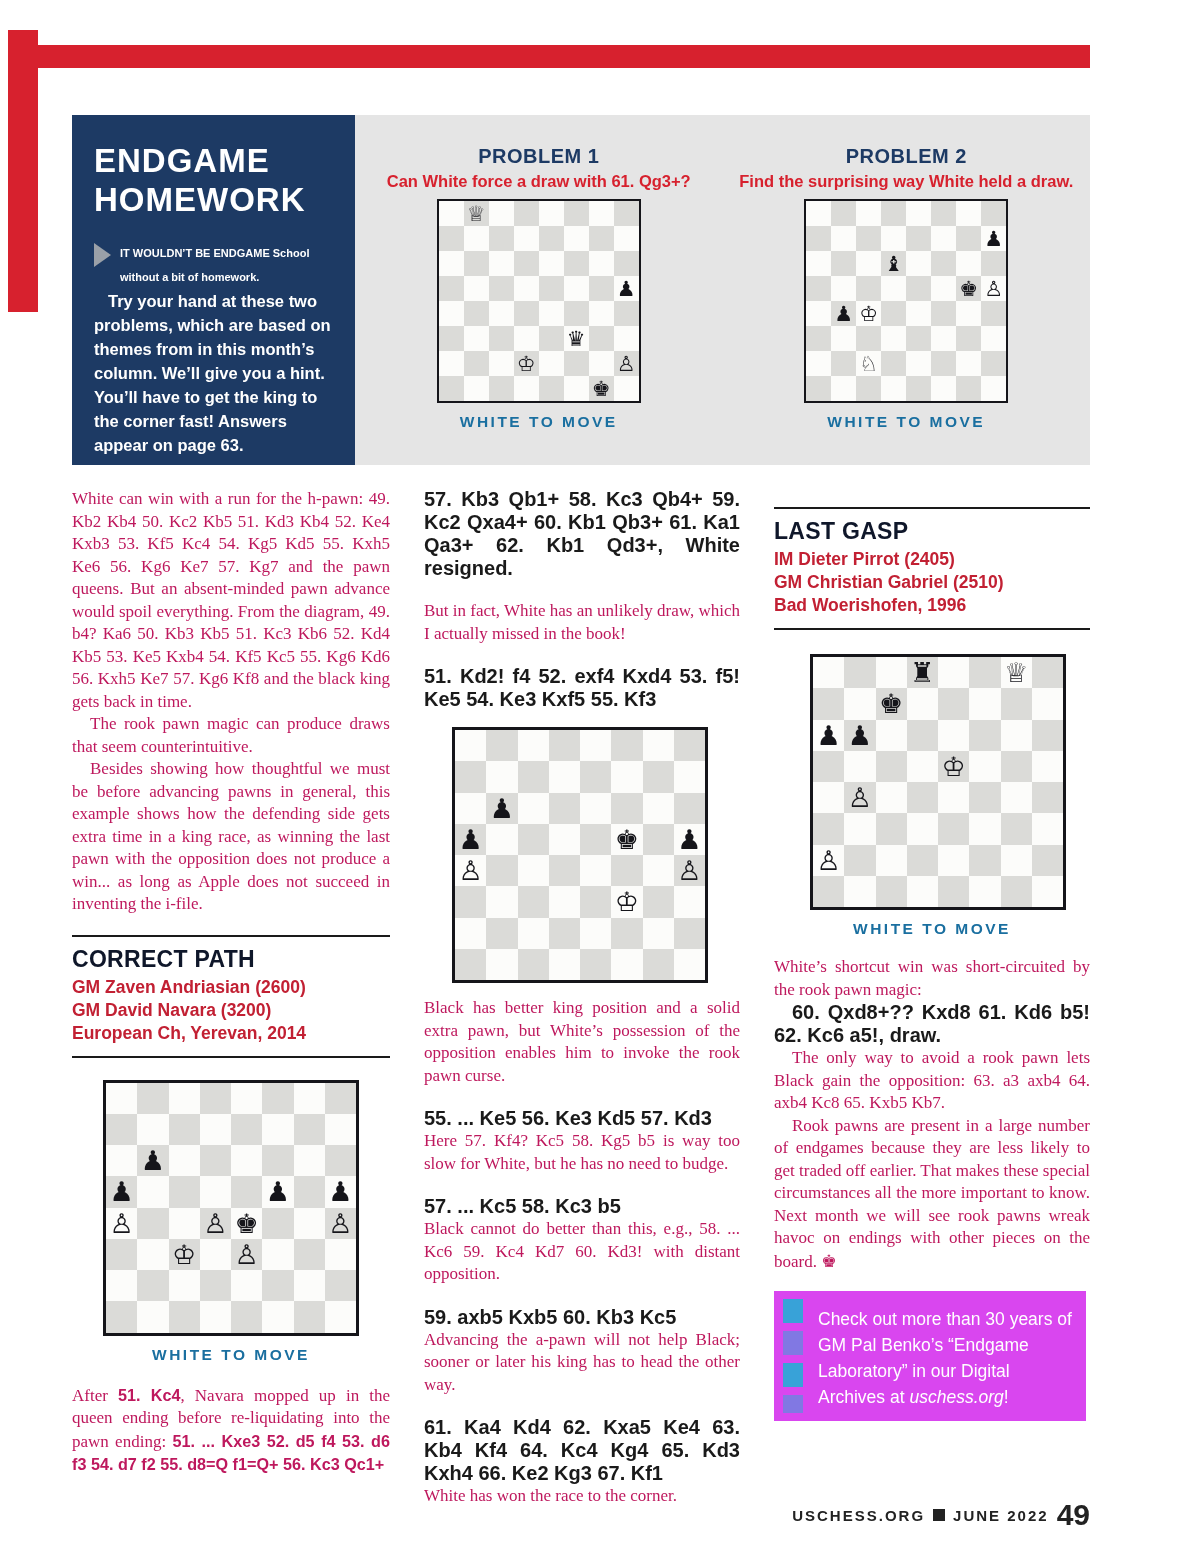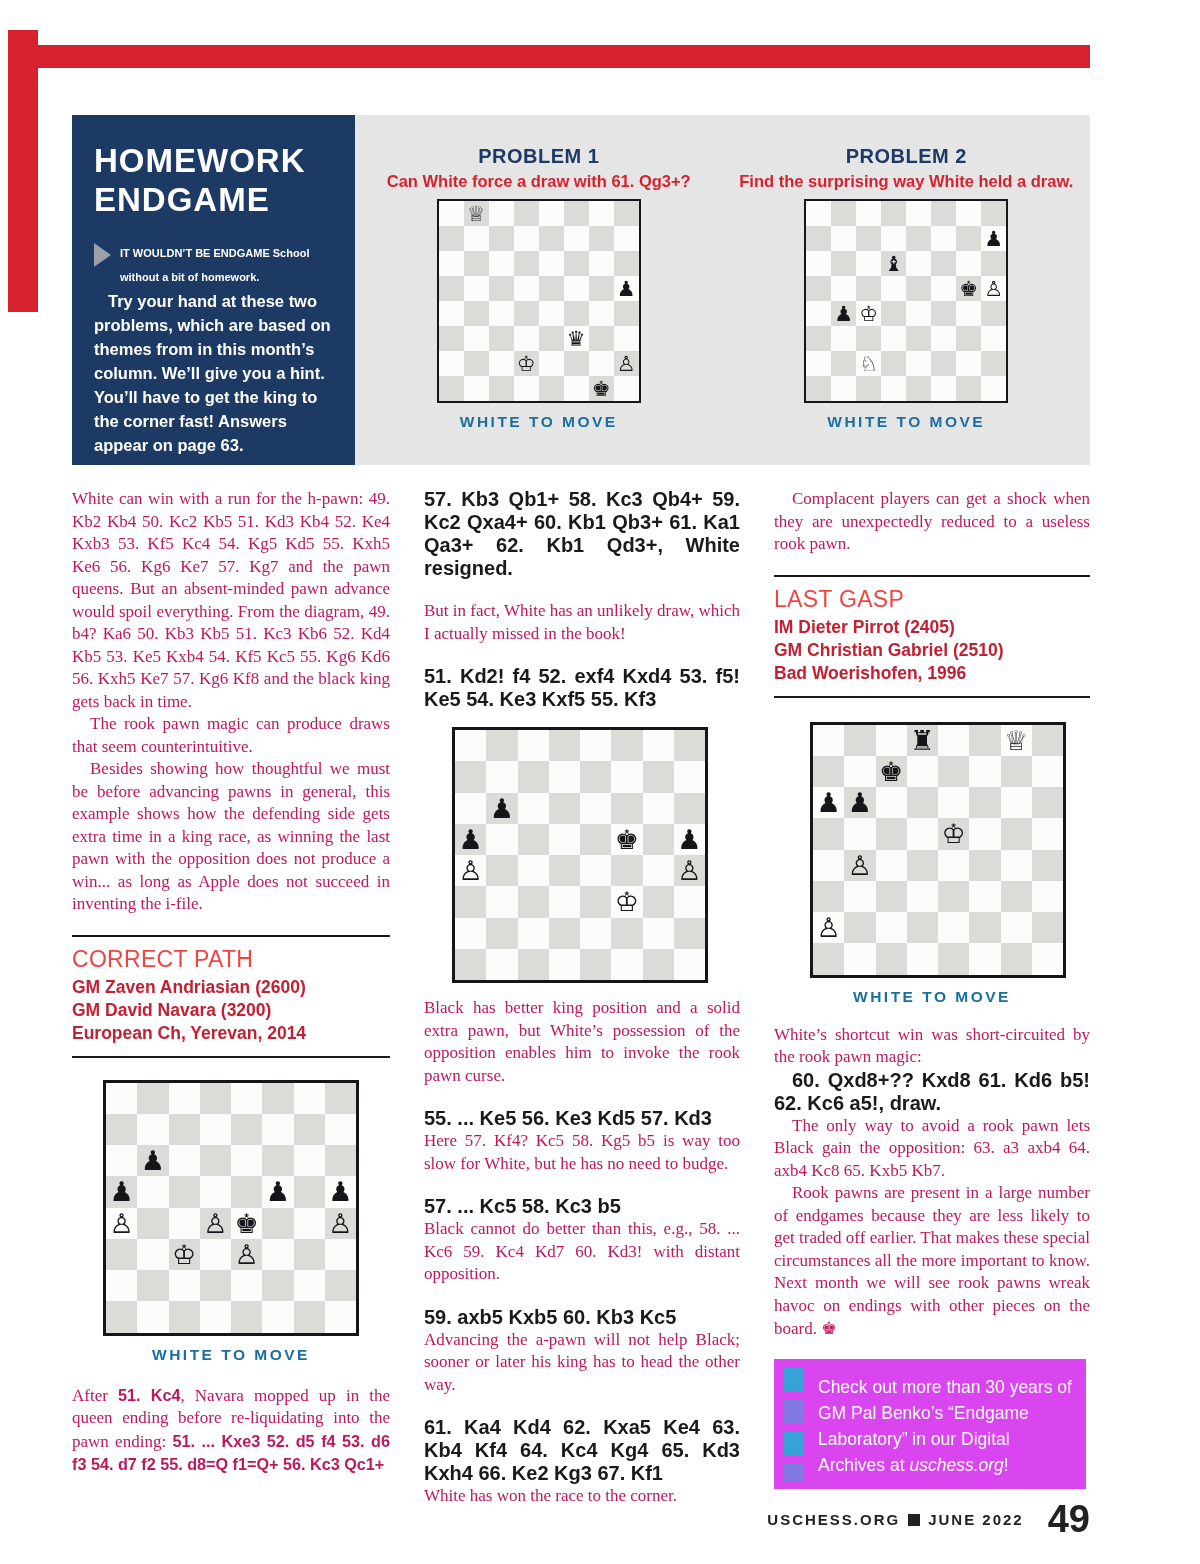--- a/index.html
+++ b/index.html
@@ -46,54 +46,54 @@
   .col2{left:424px;width:316px;}
   .col3{left:774px;width:316px;}
   .body{font-family:"Liberation Serif",serif;font-size:17px;line-height:22.5px;color:#be185d;
         text-align:justify;margin:0;}
   .ind{text-indent:18px;}
   .moves{font-weight:700;font-size:20px;line-height:23px;color:#1a1a1a;text-align:justify;margin:0;}
   .gap{margin-top:20px;}
   .b{font-family:"Liberation Sans",sans-serif;font-weight:700;font-size:16.2px;}
   .i{font-style:italic;}
   .rule{height:2px;background:#1a1a1a;}
-  .gh-title{font-size:23px;font-weight:400;color:#ef4444;letter-spacing:.3px;margin:9px 0 3px 0;}
+  .gh-title{font-size:23px;font-weight:700;color:#0f172a;letter-spacing:.3px;margin:9px 0 3px 0;}
   .gh-line{font-size:17.5px;font-weight:700;color:#c22033;line-height:23px;margin:0;}
   .gh-rule-b{margin-top:11px;}
   .board-wrap1{margin:22px 0 0 31px;}
   .board-wrap2{margin:16px 0 14px 28px;}
   .board-wrap3{margin:24px 0 0 36px;}
   .endmark{font-family:"DejaVu Sans",sans-serif;font-size:17px;}
 
   
   .cta{position:relative;margin-top:18px;width:312px;height:130px;background:#d946ef;box-sizing:border-box;
        padding:15px 14px 12px 44px;color:#ffffff;}
   .cta-text{font-size:17.5px;line-height:26px;font-weight:400;}
   .film{position:absolute;width:20px;height:24px;background:#38a2d8;left:9px;}
   .f1{top:8px;}.f2{top:40px;opacity:.55;}.f3{top:72px;}.f4{top:104px;opacity:.55;height:18px;}
 
   
   .footer{position:absolute;top:1498px;right:110px;display:flex;align-items:center;
           font-weight:700;color:#222;}
   .f-site,.f-issue{font-size:15px;letter-spacing:2px;}
   .f-sep{display:inline-block;width:12px;height:12px;background:#222;margin:0 8px;}
-  .f-page{font-size:38px;font-weight:800;margin-left:24px;letter-spacing:0;}
+  .f-page{font-size:30px;font-weight:800;margin-left:8px;letter-spacing:0;}
 </style>
 </head>
 <body>
 
 <div class="page">
 
   <div class="bar-v"></div>
   <div class="bar-h"></div>
 
   <div class="hw-box">
     <div class="hw-title">
+      <div>ENDGAME</div>
       <div>HOMEWORK</div>
-      <div>ENDGAME</div>
     </div>
     <p class="hw-p">
       <span class="tri"></span>
       <span>IT WOULDN’T BE ENDGAME</span>
       <span>School without a bit of homework.</span>
     </p>
     <p class="hw-p2">Try your hand at these two problems, which are based on themes from in this month’s column. We’ll give you a hint. You’ll have to get the king to the corner fast! Answers appear on page 63.</p>
   </div>
 
   <div class="panel">
@@ -405,21 +405,20 @@
     <p class="body">Here 57. Kf4? Kc5 58. Kg5 b5 is way too slow for White, but he has no need to budge.</p>
     <p class="moves gap">57. ... Kc5 58. Kc3 b5</p>
     <p class="body">Black cannot do better than this, e.g., 58. ... Kc6 59. Kc4 Kd7 60. Kd3! with distant opposition.</p>
     <p class="moves gap">59. axb5 Kxb5 60. Kb3 Kc5</p>
     <p class="body">Advancing the a-pawn will not help Black; sooner or later his king has to head the other way.</p>
     <p class="moves gap">61. Ka4 Kd4 62. Kxa5 Ke4 63. Kb4 Kf4 64. Kc4 Kg4 65. Kd3 Kxh4 66. Ke2 Kg3 67. Kf1</p>
     <p class="body">White has won the race to the corner.</p>
   </div>
 
   <div class="col col3">
-    <p class="body ind">Complacent players can get a shock when they are unexpectedly reduced to a useless rook pawn.</p>
 
     <div class="rule" style="margin-top:19px"></div>
     <p class="gh-title">LAST GASP</p>
     <p class="gh-line">IM Dieter Pirrot (2405)</p>
     <p class="gh-line">GM Christian Gabriel (2510)</p>
     <p class="gh-line">Bad Woerishofen, 1996</p>
     <div class="rule gh-rule-b"></div>
 
     <div class="board-wrap3">
       <div class="board board-l">

